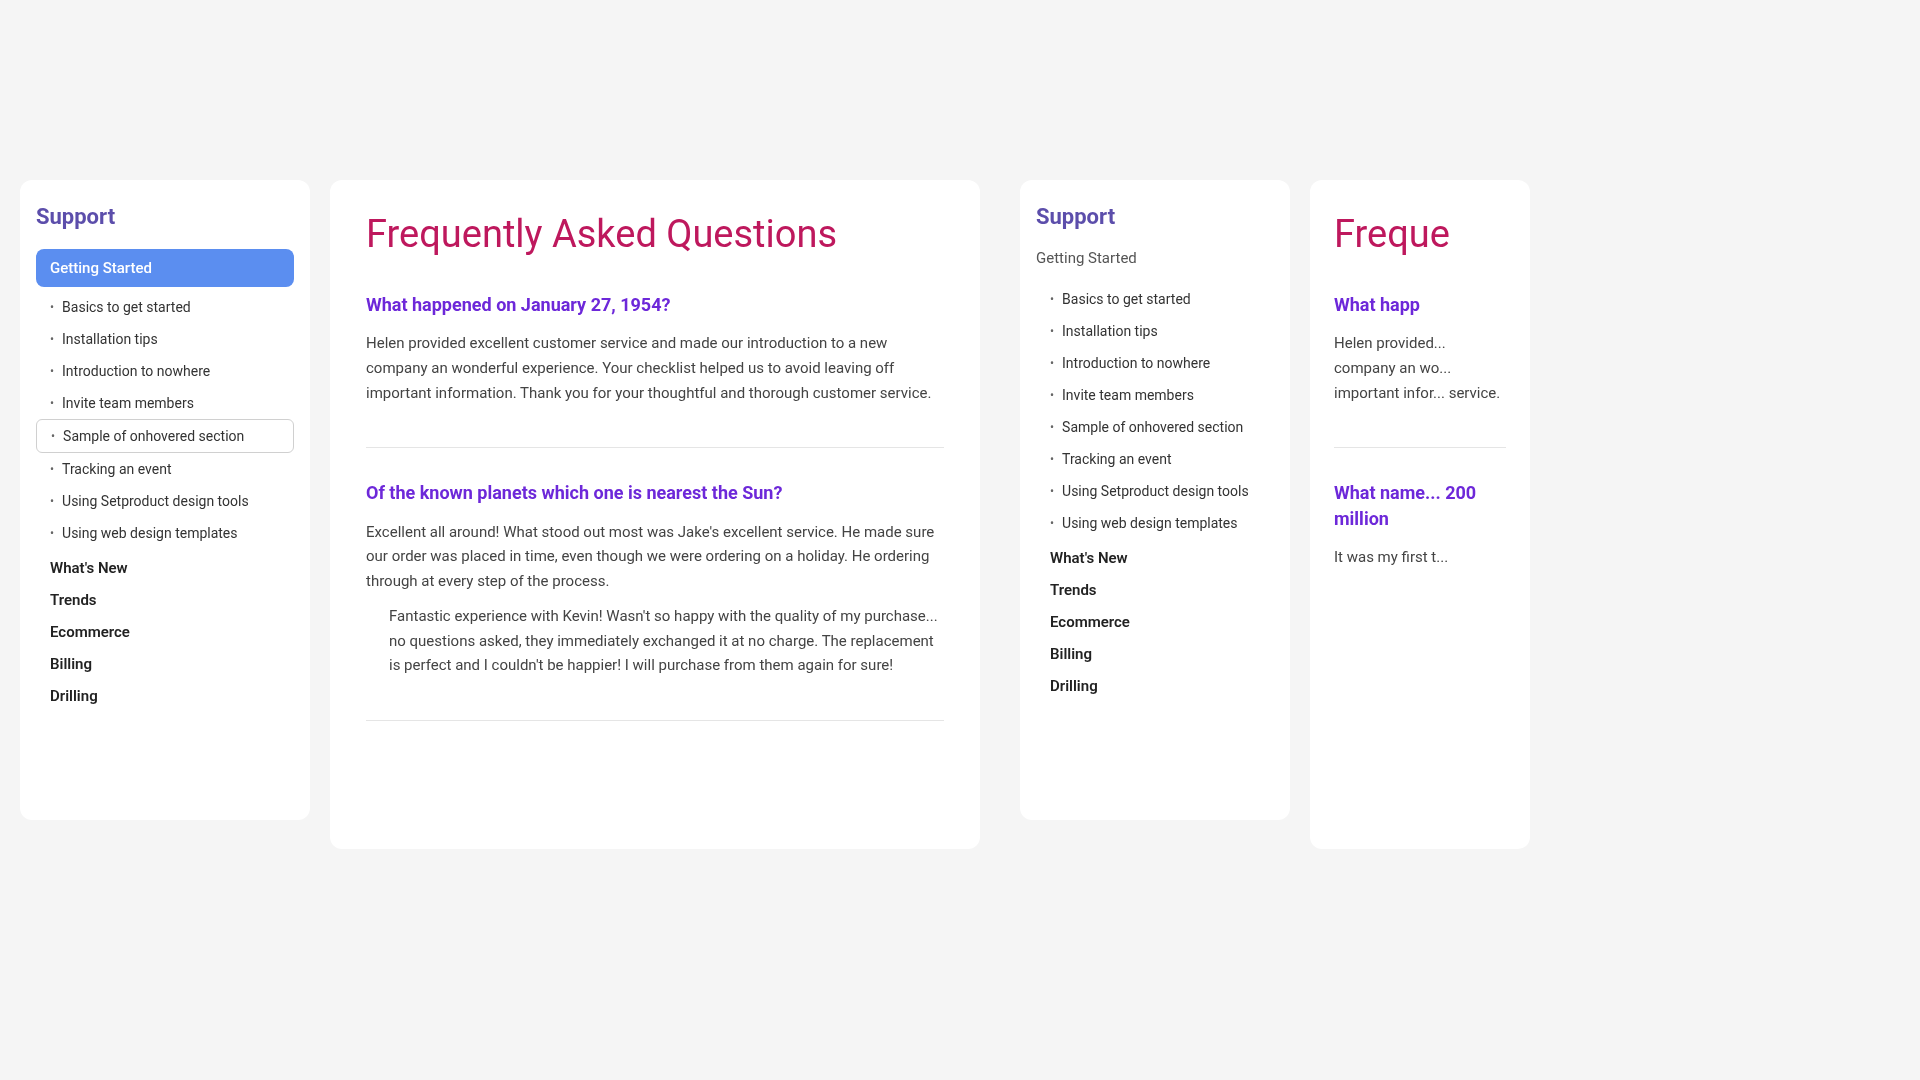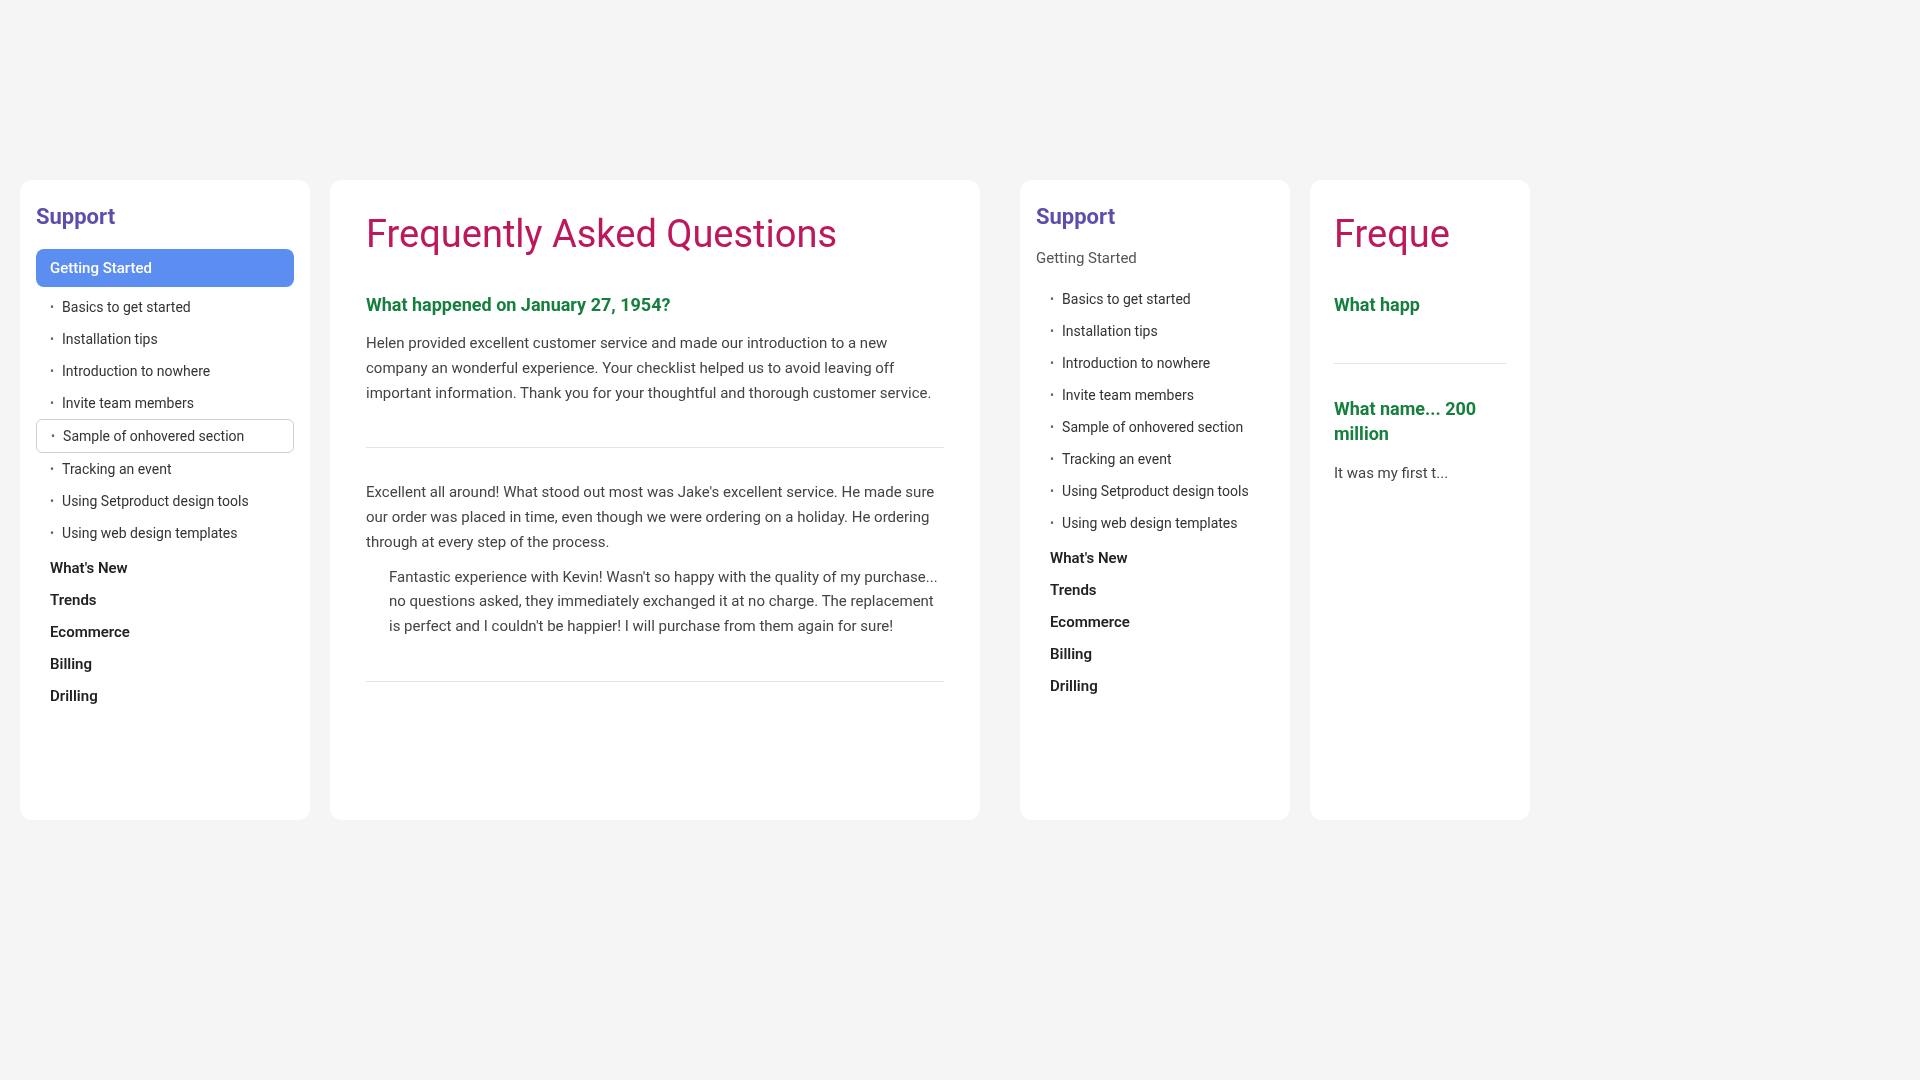--- a/index.html
+++ b/index.html
@@ -126,21 +126,21 @@
       border-bottom: 1px solid #e5e5e5;
     }
 
     .faq-item:last-child {
       border-bottom: none;
     }
 
     .faq-question {
       font-size: 18px;
       font-weight: 700;
-      color: #15803d;
+      color: #6d28d9;
       margin-bottom: 14px;
       line-height: 1.4;
     }
 
     .faq-answer {
       font-size: 15px;
       color: #444;
       line-height: 1.65;
       margin-bottom: 10px;
     }
@@ -239,20 +239,21 @@
 
       <div class="faq-section">
         <h1 class="faq-title">Frequently Asked Questions</h1>
 
         <div class="faq-item">
           <div class="faq-question">What happened on January 27, 1954?</div>
           <div class="faq-answer">Helen provided excellent customer service and made our introduction to a new company an wonderful experience. Your checklist helped us to avoid leaving off important information. Thank you for your thoughtful and thorough customer service.</div>
         </div>
 
         <div class="faq-item">
+          <div class="faq-question">Of the known planets which one is nearest the Sun?</div>
           <div class="faq-answer">Excellent all around! What stood out most was Jake's excellent service. He made sure our order was placed in time, even though we were ordering on a holiday. He ordering through at every step of the process.</div>
           <div class="faq-answer">Fantastic experience with Kevin! Wasn't so happy with the quality of my purchase... no questions asked, they immediately exchanged it at no charge. The replacement is perfect and I couldn't be happier! I will purchase from them again for sure!</div>
         </div>
 
         <div class="faq-item">
         </div>
       </div>
 
     </div>
 
@@ -301,20 +302,21 @@
         <div class="sidebar-section-header">Ecommerce</div>
         <div class="sidebar-section-header">Billing</div>
         <div class="sidebar-section-header">Drilling</div>
       </div>
 
       <div class="faq-partial">
         <h1 class="faq-title">Freque</h1>
 
         <div class="faq-item">
           <div class="faq-question">What happ</div>
+          <div class="faq-answer">Helen provided... company an wo... important infor... service.</div>
         </div>
 
 
         <div class="faq-item">
           <div class="faq-question">What name... 200 million</div>
           <div class="faq-answer">It was my first t...</div>
         </div>
       </div>
 
     </div>

